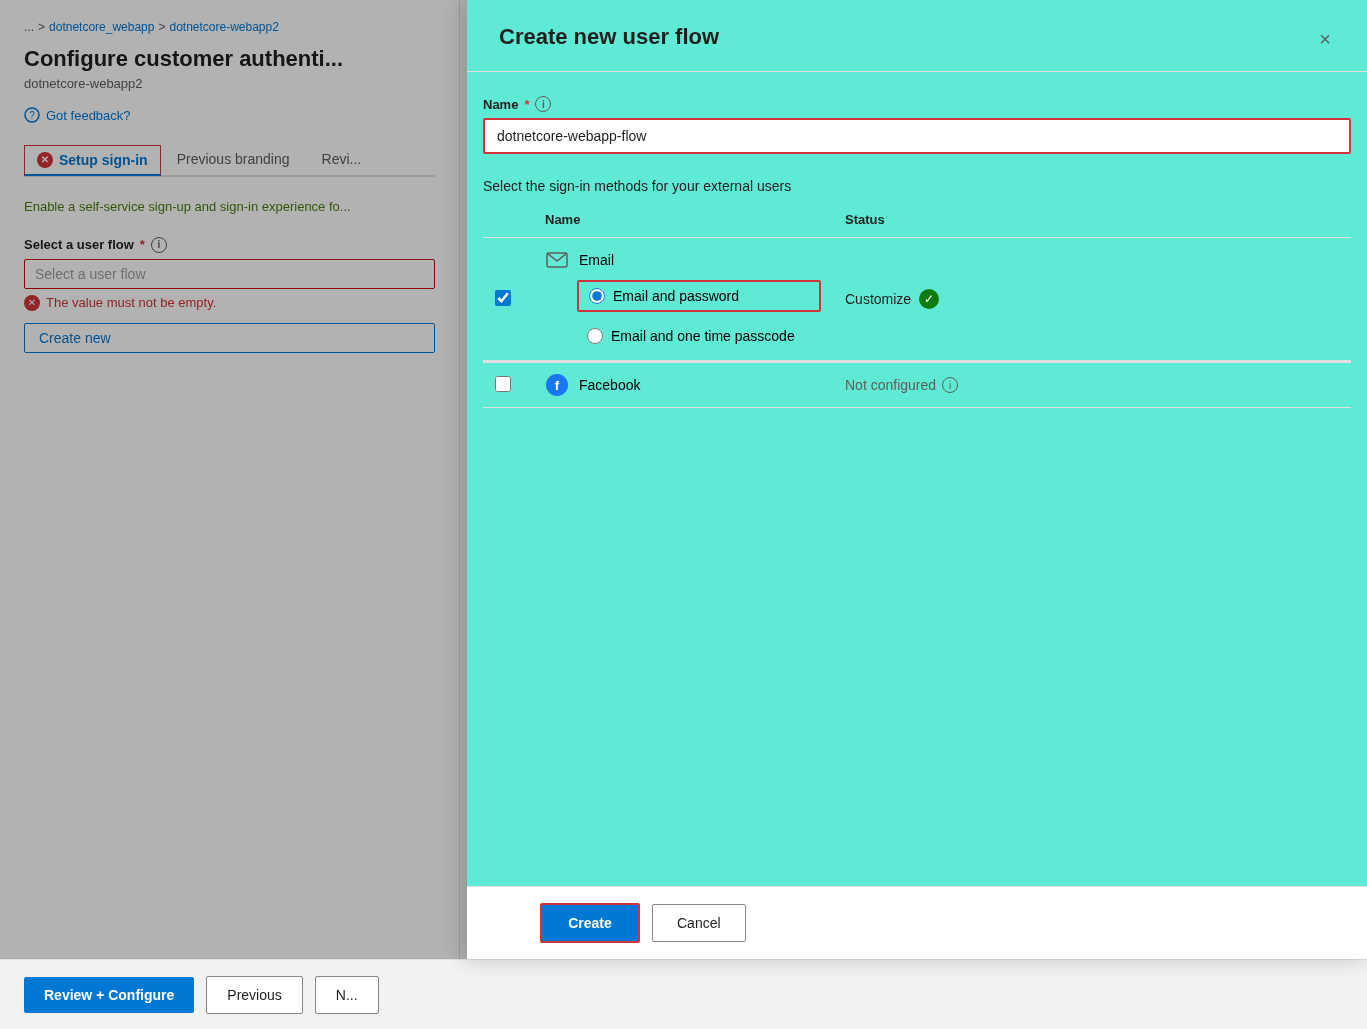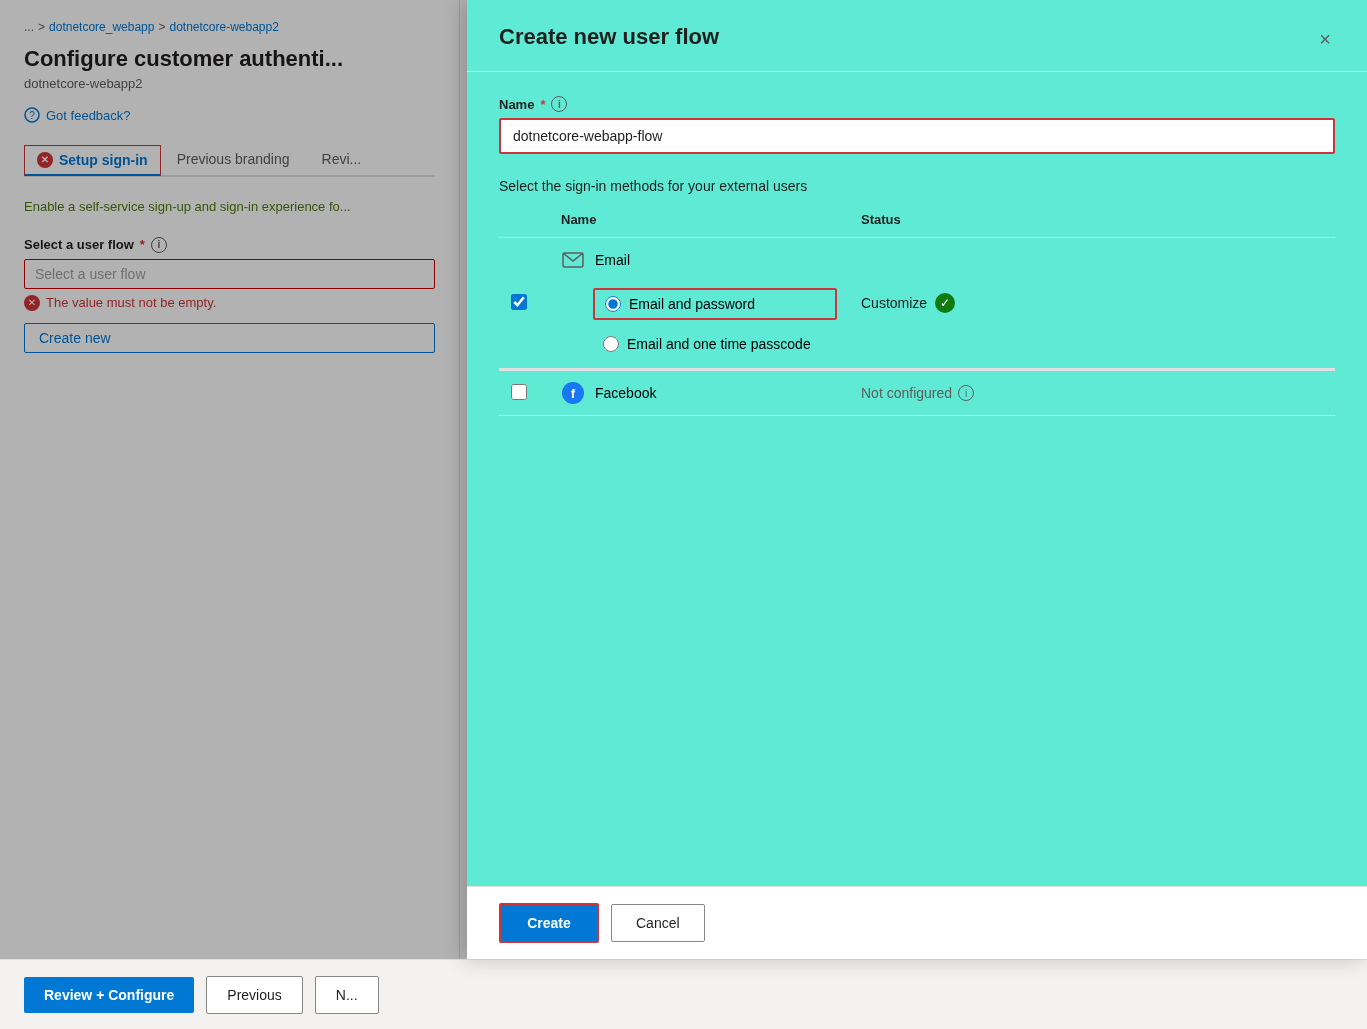--- a/index.html
+++ b/index.html
@@ -250,21 +250,21 @@
       border: none;
       font-size: 20px;
       cursor: pointer;
       color: #605e5c;
       padding: 4px;
     }
 
     .modal-body {
       flex: 1;
       overflow-y: auto;
-      padding: 24px 32px;
+      padding: 24px 16px;
     }
 
     .form-group {
       margin-bottom: 24px;
     }
 
     .name-field-label {
       font-size: 13px;
       font-weight: 600;
       color: #201f1e;
@@ -397,20 +397,21 @@
     .btn-create {
       background: #0078d4;
       color: white;
       border: 2px solid #d13438;
       padding: 10px 24px;
       font-size: 14px;
       font-weight: 600;
       border-radius: 2px;
       cursor: pointer;
       min-width: 100px;
+      margin-left: 41px;
     }
 
     .btn-cancel {
       background: #fff;
       color: #201f1e;
       border: 1px solid #8a8886;
       padding: 10px 24px;
       font-size: 14px;
       border-radius: 2px;
       cursor: pointer;
@@ -522,21 +523,21 @@
                   <div class="method-name-cell">
                     <div class="method-icon">
                       <svg width="22" height="16" viewBox="0 0 22 16">
                         <rect x="1" y="1" width="20" height="14" rx="2" stroke="#605e5c" stroke-width="1.5" fill="none"></rect>
                         <polyline points="1,1 11,9 21,1" stroke="#605e5c" stroke-width="1.5" fill="none"></polyline>
                       </svg>
                     </div>
                     <span>Email</span>
                   </div>
 
-                  <div class="radio-group" style="margin-top:16px; padding-left:32px;">
+                  <div class="radio-group" style="margin-top:8px; padding-left:32px;">
                     <div style="border: 2px solid #d13438; border-radius:2px; padding: 6px 10px; display:flex; align-items:center; gap:8px;">
                       <input type="radio" name="email-method" class="radio-input" checked="" style="">
                       <span>Email and password</span>
                     </div>
                     <div style="display:flex; align-items:center; gap:8px; padding: 6px 10px;">
                       <input type="radio" name="email-method" class="radio-input" style="">
                       <span>Email and one time passcode</span>
                     </div>
                   </div>
                 </td>

